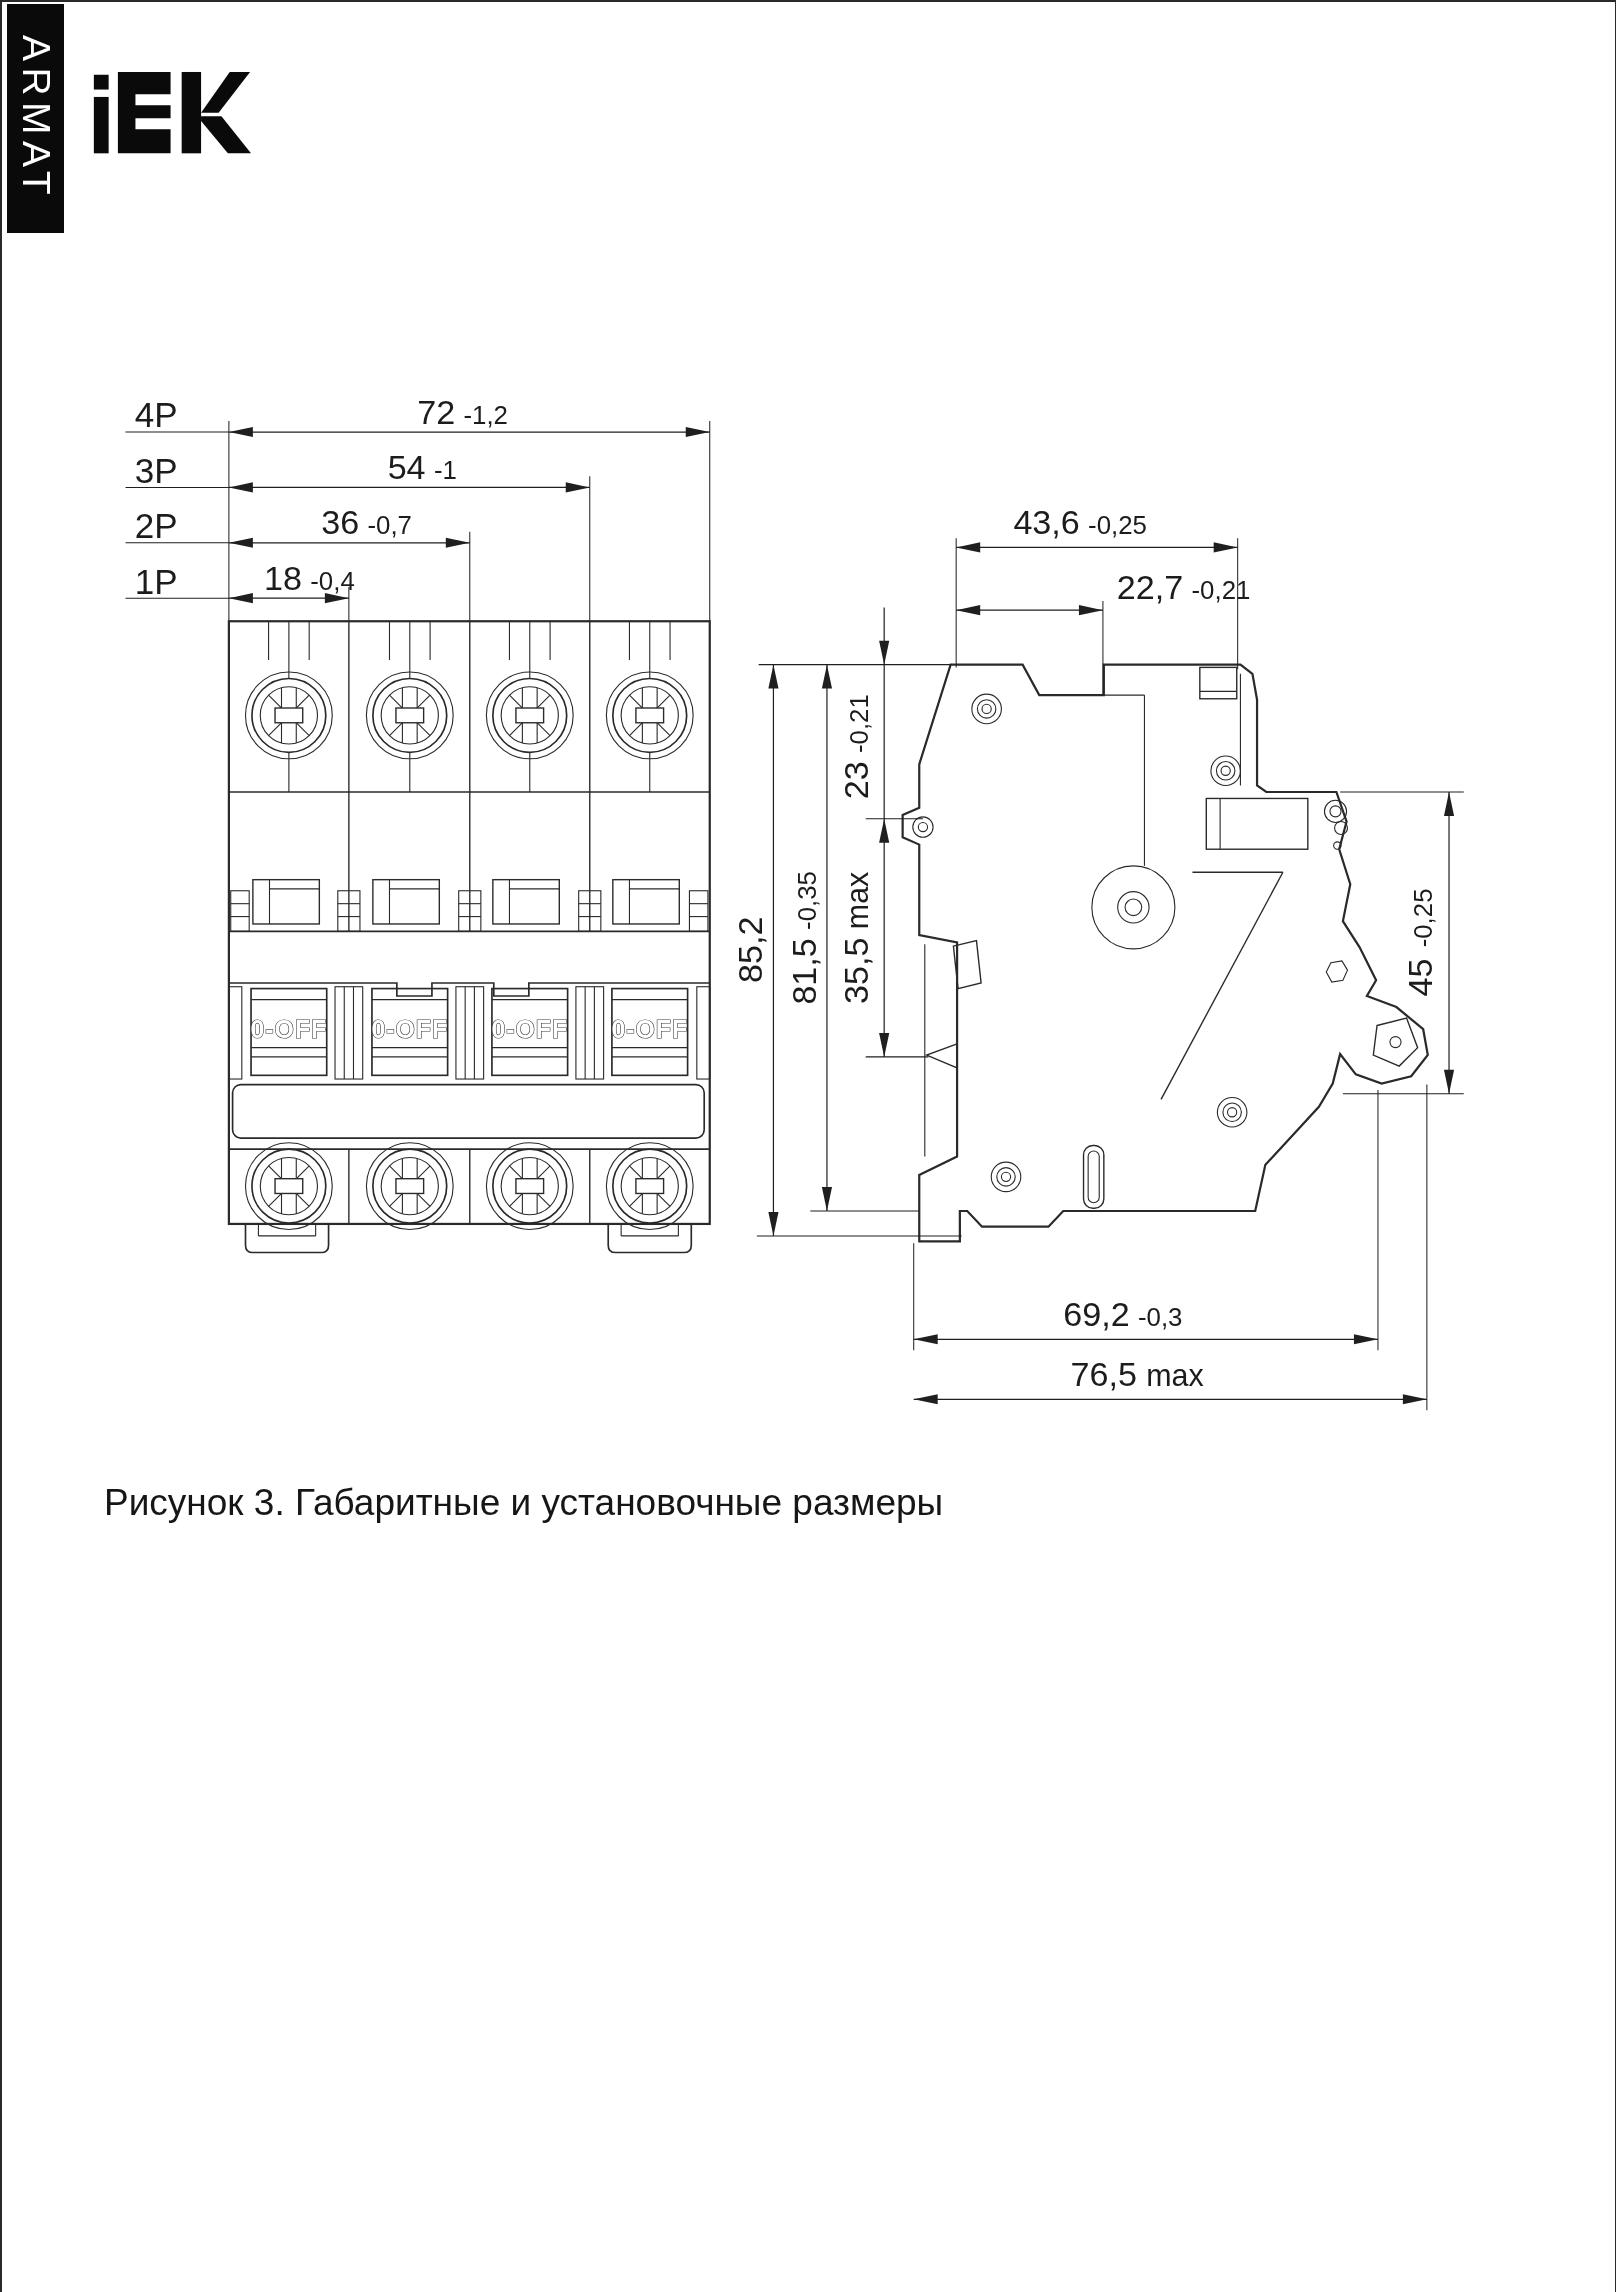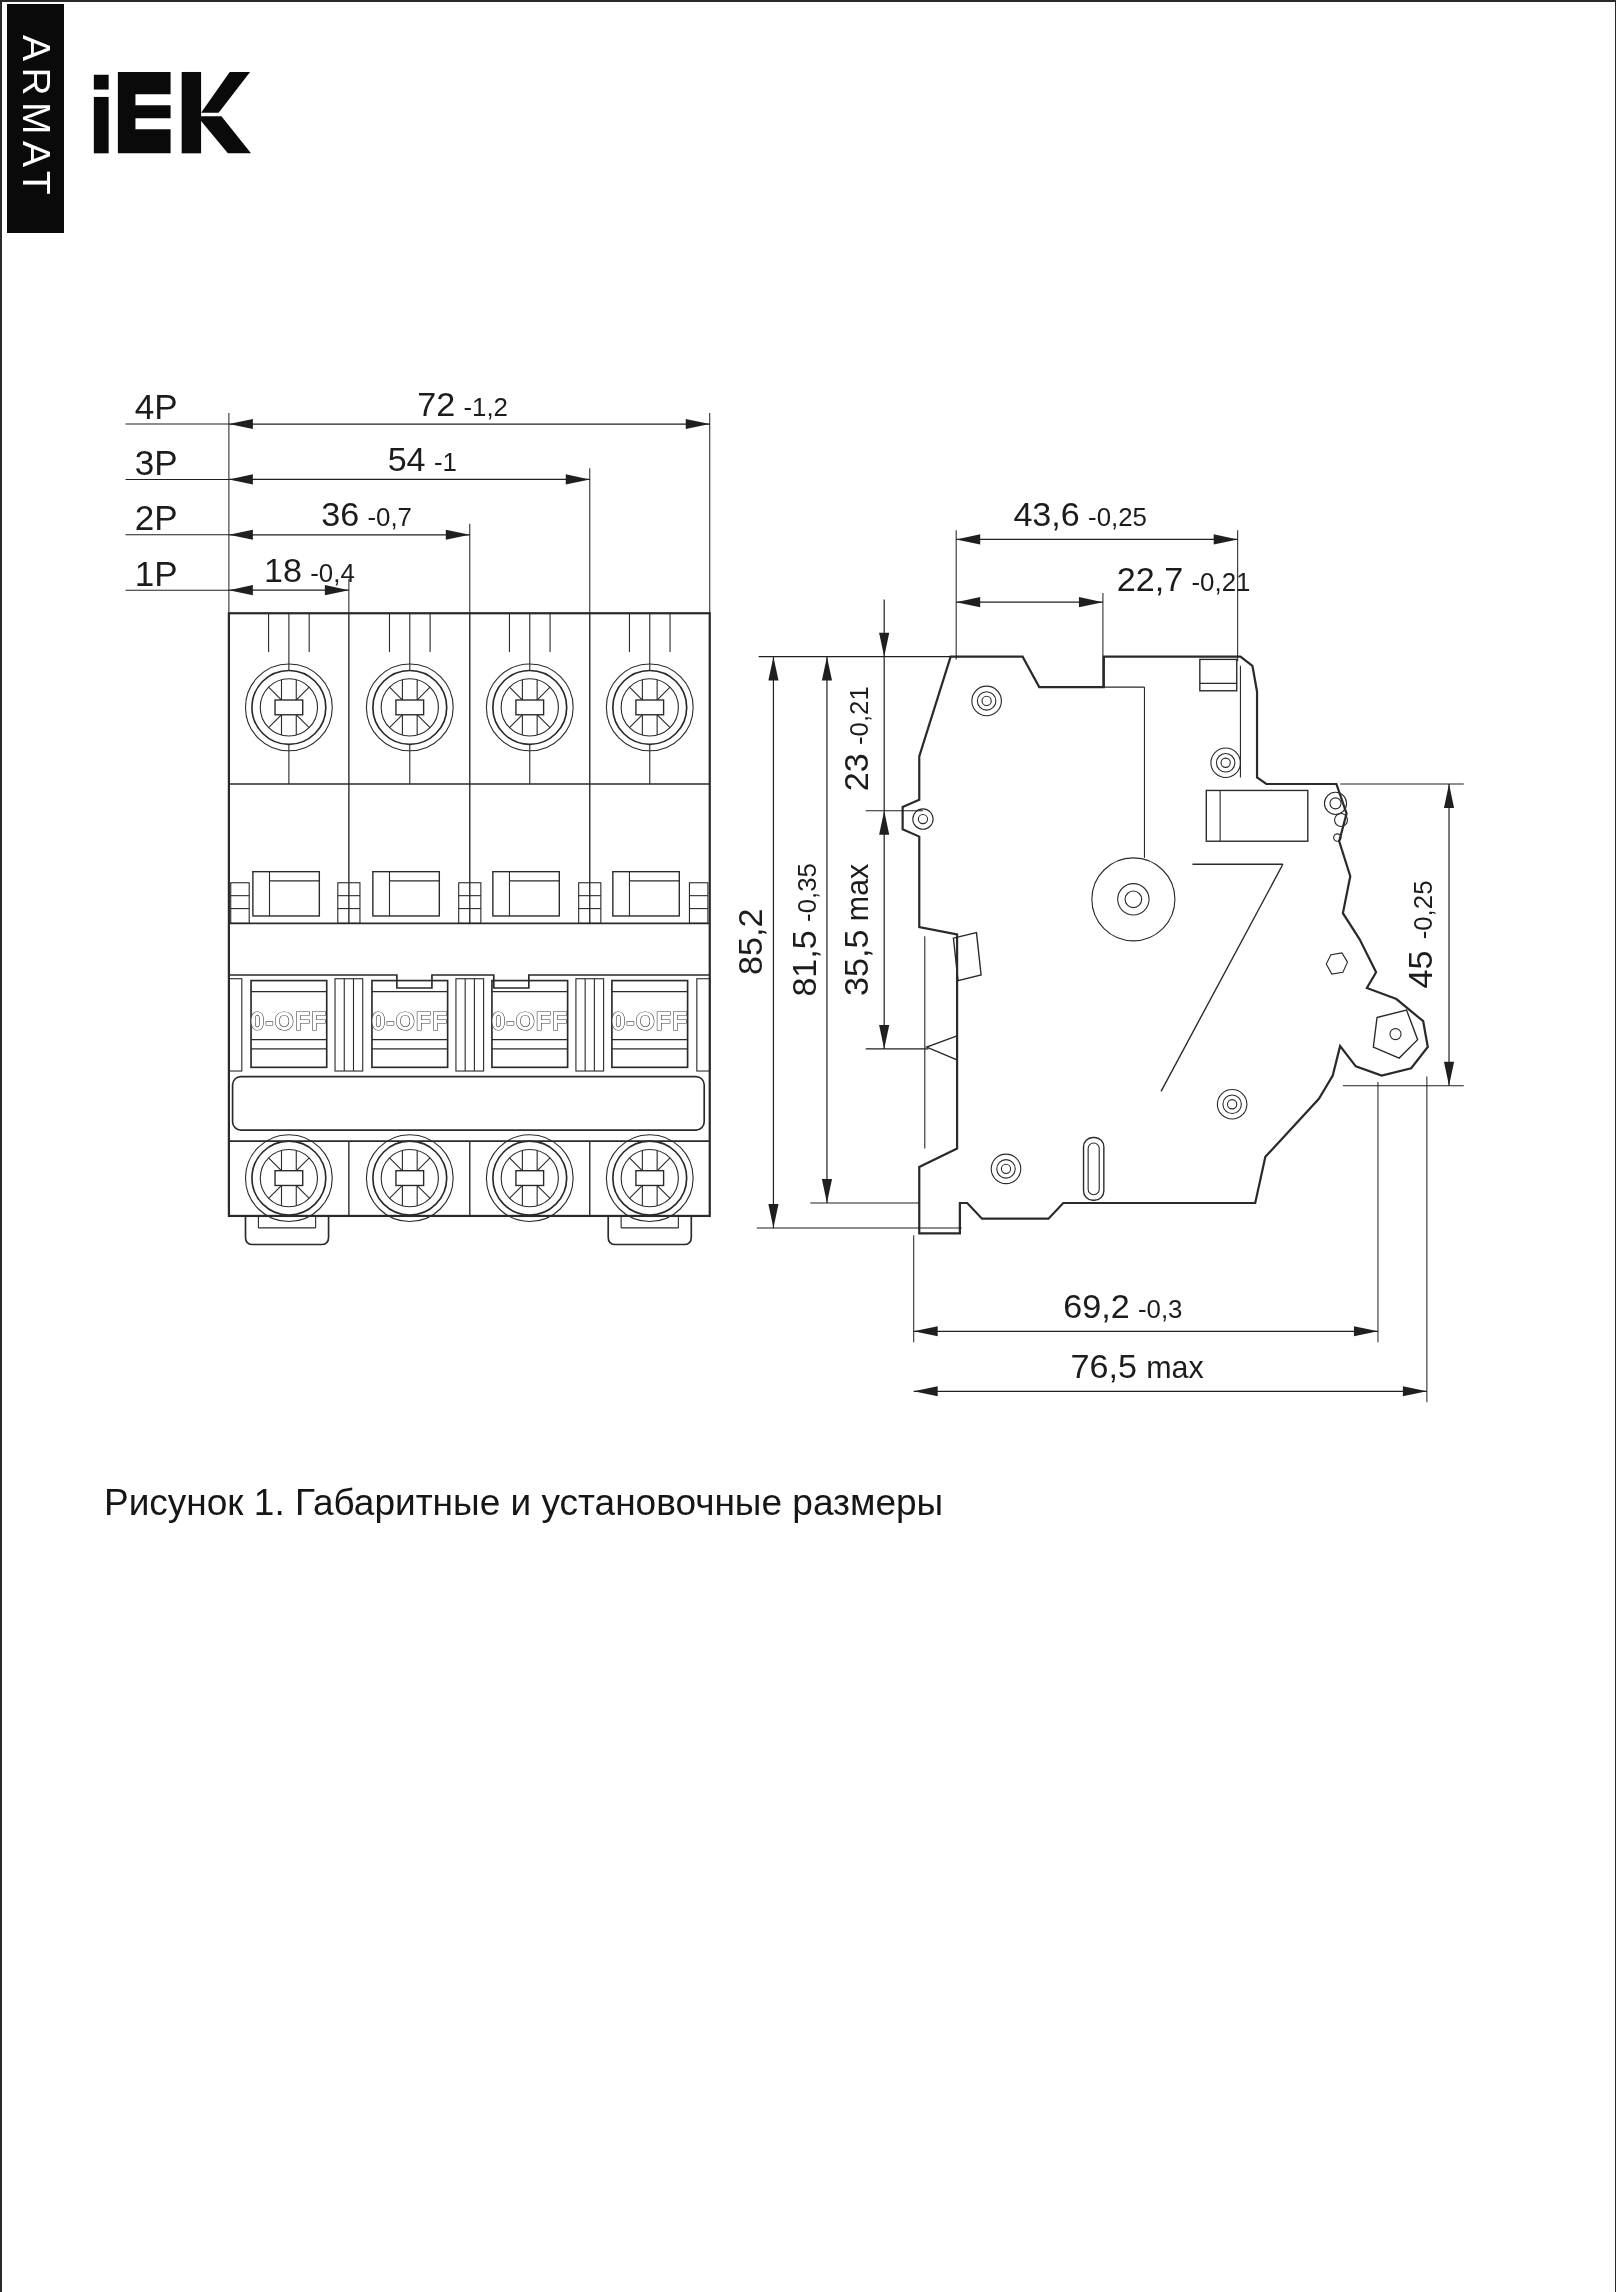--- a/index.html
+++ b/index.html
@@ -14,21 +14,21 @@
   .series-bar{
     position:absolute;left:7.4px;top:3.7px;width:57px;height:229px;background:#0a0a0a;
     display:flex;align-items:center;justify-content:center;
   }
   .series-bar span{
     display:block;color:#ffffff;font-size:39px;letter-spacing:6.5px;
     transform:rotate(90deg);white-space:nowrap;font-weight:400;
   }
   .logo-wrap{position:absolute;left:92px;top:70px;width:159px;height:89px;}
 
-  .drawing-layer{position:absolute;left:0;top:4px;}
+  .drawing-layer{position:absolute;left:0;top:12px;}
 
   svg .ln{stroke:#2a2a2a;fill:none;}
   svg .w24{stroke-width:2.4;}
   svg .w18{stroke-width:1.8;}
   svg .w15{stroke-width:1.5;}
   svg .w12{stroke-width:1.2;}
   svg .dim{stroke:#1f1f1f;stroke-width:1.3;fill:none;}
   svg .ext{stroke:#1f1f1f;stroke-width:1.1;fill:none;}
   svg .arr{fill:#1f1f1f;stroke:none;}
   svg .whitefill{fill:#ffffff;}
@@ -423,14 +423,14 @@
       <line class="ext" x1="1546" y1="1162" x2="1546" y2="1515"></line>
       <line class="dim" x1="990" y1="1503" x2="1546" y2="1503"></line>
       <path class="arr" d="M990,1503 l26,-5.5 v11 z"></path>
           <path class="arr" d="M1546,1503 l-26,-5.5 v11 z"></path>
       <text class="dimtxt" x="1160" y="1489"><tspan>76,5</tspan><tspan class="unit" dx="10">max</tspan></text>
     </g>
   </g>
 </svg>
 </div>
 
-<div class="figure-caption">Рисунок 1. Габаритные и установочные размеры</div>
+<div class="figure-caption">Рисунок 3. Габаритные и установочные размеры</div>
 
 
 </body></html>

